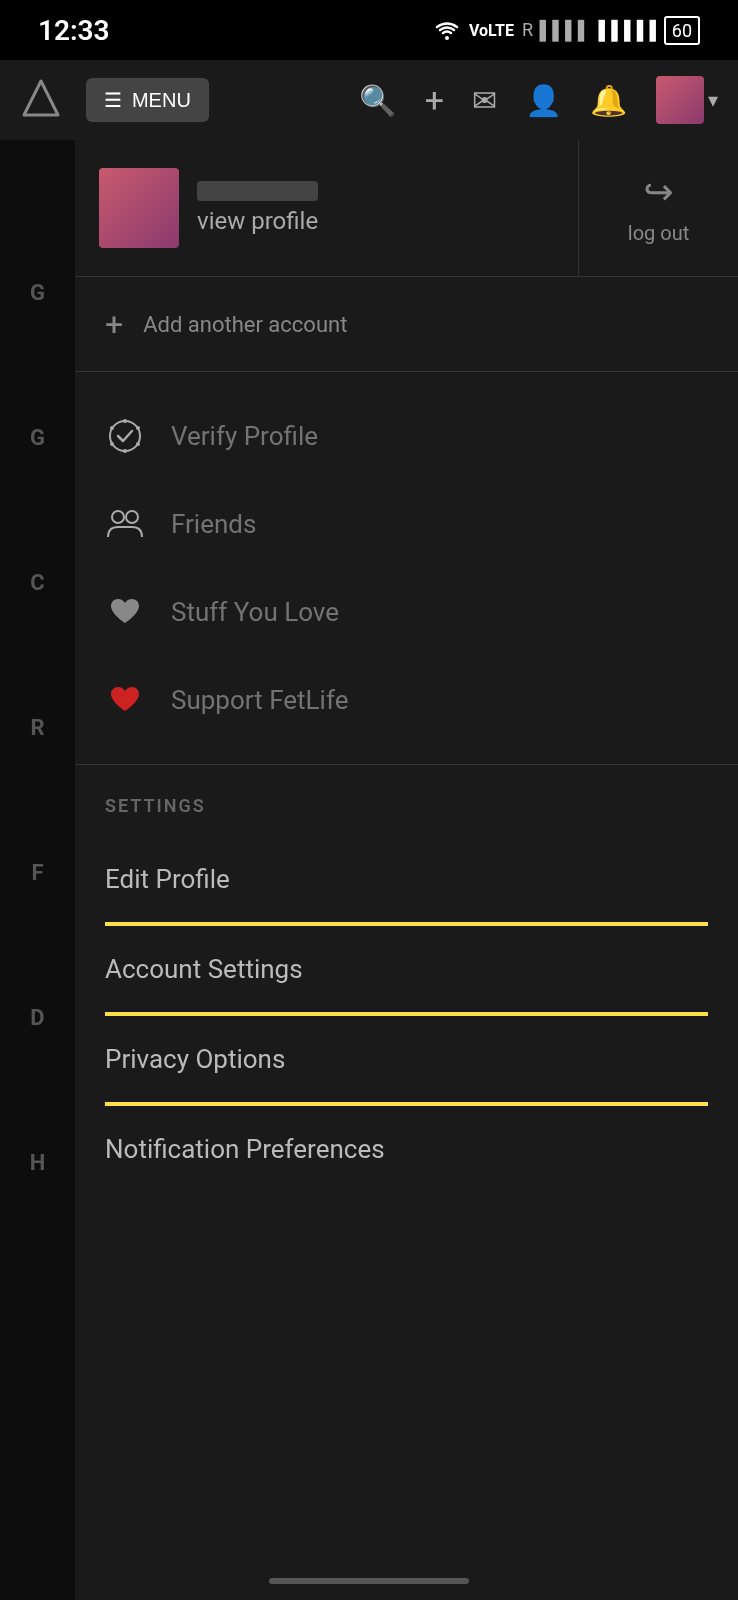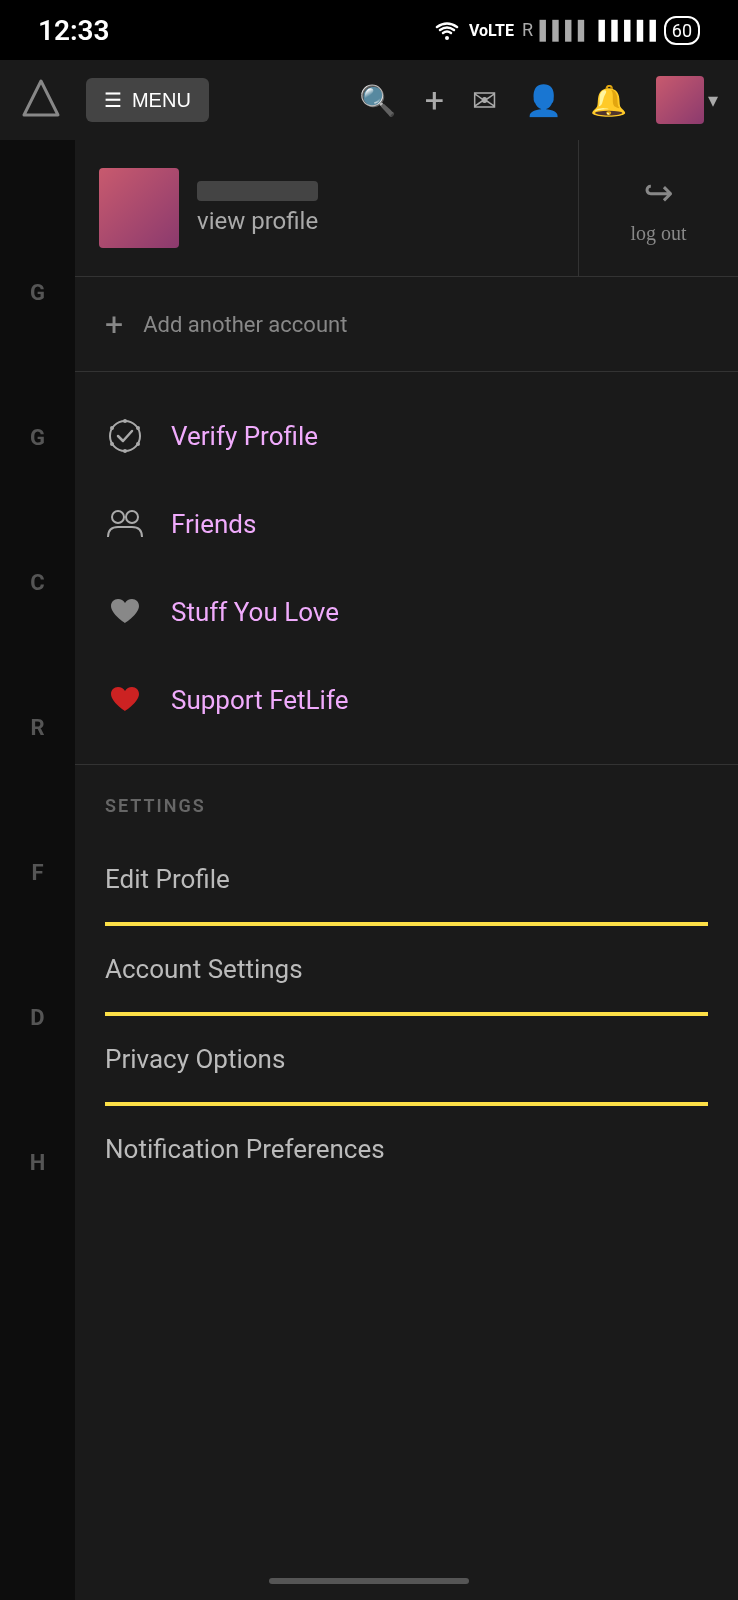--- a/index.html
+++ b/index.html
@@ -195,21 +195,20 @@
     }
 
     .logout-icon {
       color: #888;
       font-size: 36px;
     }
 
     .logout-text {
       color: #888;
       font-size: 20px;
-      font-family: Liberation Serif, serif;
     }
 
     
     .add-account-row {
       display: flex;
       align-items: center;
       gap: 20px;
       padding: 28px 30px;
       border-bottom: 1px solid #333;
     }
@@ -247,21 +246,21 @@
       color: #aaa;
       font-size: 30px;
       flex-shrink: 0;
     }
 
     .menu-item-icon.red {
       color: #cc2222;
     }
 
     .menu-item-label {
-      color: #f0abfc;
+      color: #737373;
       font-size: 26px;
     }
 
     
     .settings-section {
       padding: 20px 30px 0;
     }
 
     .settings-header {
       color: #666;
@@ -316,21 +315,21 @@
       <path d="M4 8 Q14 1 24 8" stroke="white" stroke-width="2.5" fill="none" stroke-linecap="round"></path>
       <circle cx="14" cy="19" r="2" fill="white"></circle>
     </svg>
 
     <span style="color:#fff;font-size:16px;font-weight:700;">Vo<br style="display:none">LTE</span>
 
     <span style="color:#aaa;font-size:18px;">R▐▐▐▐</span>
 
     <span style="color:#fff;font-size:18px;">▐▐▐▐▐</span>
 
-    <span style="color:#fff;font-size:16px;border:2px solid #fff;border-radius:12px;padding:2px 6px;">
+    <span style="color:#fff;font-size:16px;border:2px solid #fff;border-radius:3px;padding:2px 6px;">
       <span>60</span>
     </span>
   </div>
 </div>
 
 <div class="nav-bar">
 
   <div>
     <svg width="42" height="42" viewBox="0 0 42 42">
       <polygon points="21,4 38,38 4,38" fill="none" stroke="#888" stroke-width="3" stroke-linejoin="round"></polygon>

